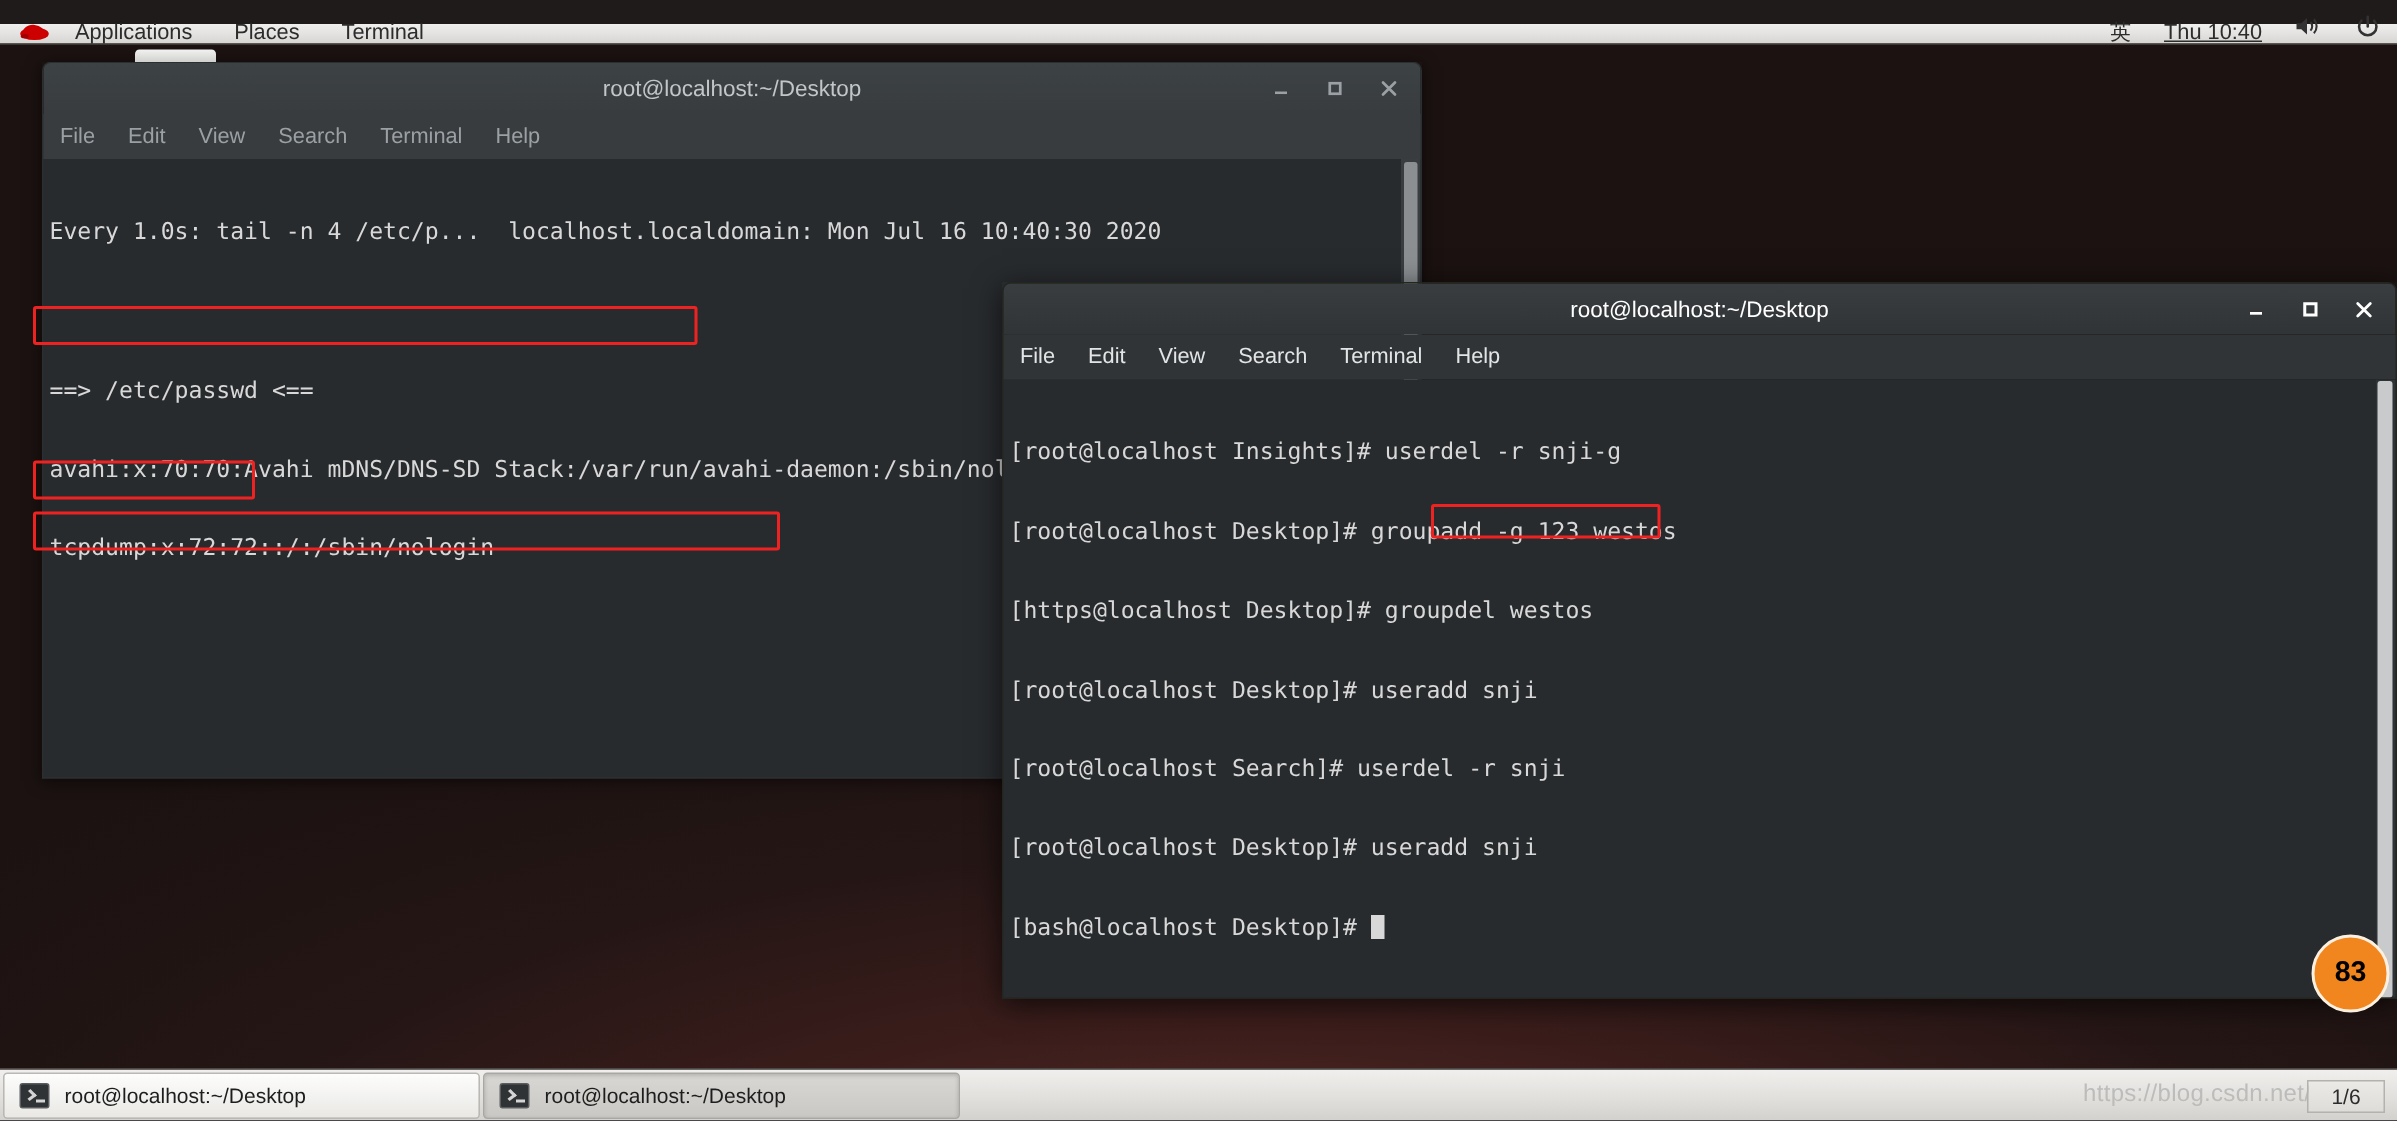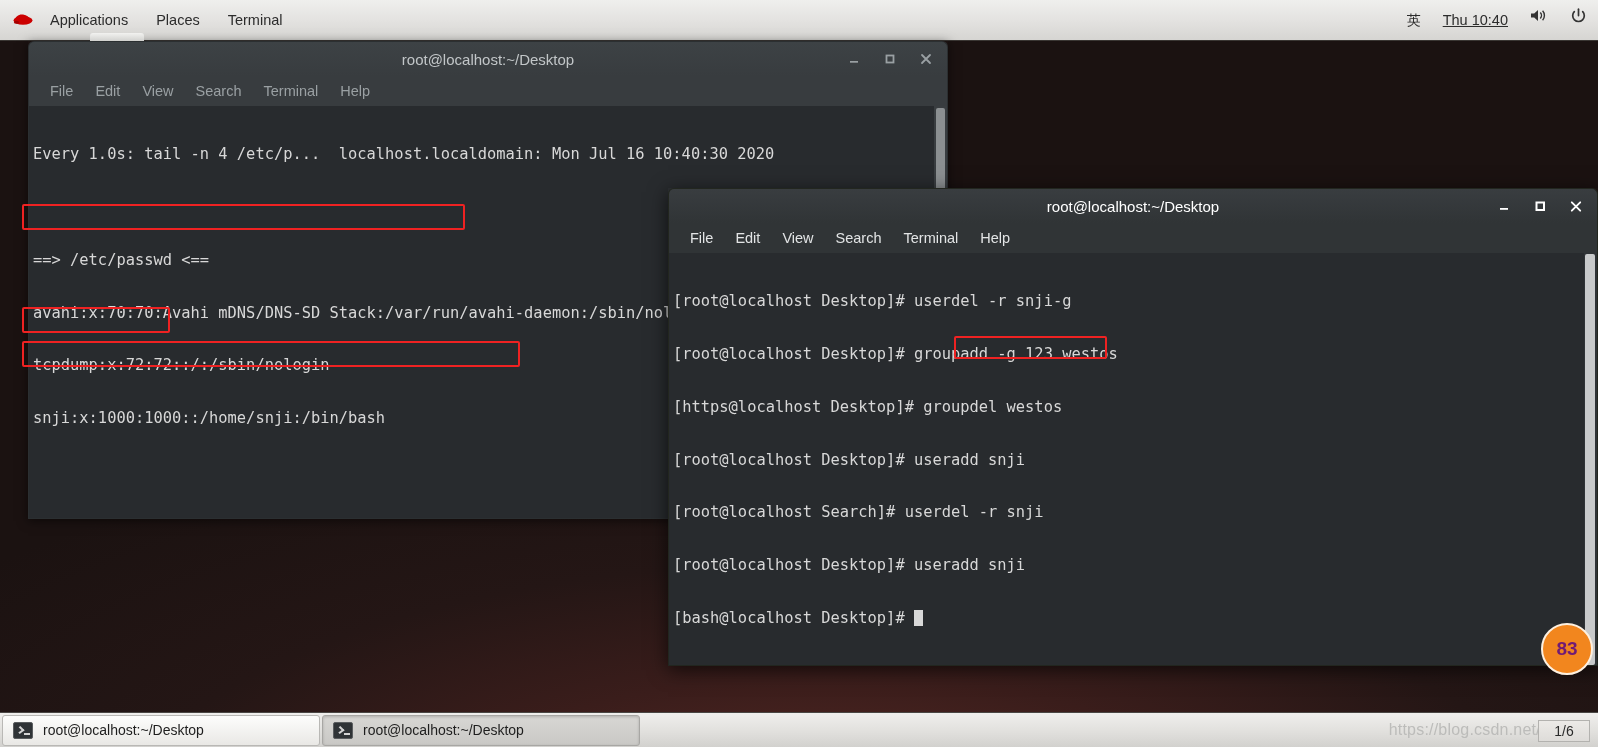--- a/index.html
+++ b/index.html
@@ -22,21 +22,21 @@
     position:absolute; left:0; right:0; top:432px;
     text-align:center;
     font-size:40px; letter-spacing:2px;
     color:rgba(255,255,255,0.30);
     font-family:"Liberation Sans", sans-serif;
     user-select:none;
   }
 
   
   .top-panel {
-    position:absolute; left:0; top:0; width:1598px; height:41px;
+    position:absolute; left:0; top:16px; width:1598px; height:14px;
     background:linear-gradient(180deg,#efefed 0%,#e3e2e0 52%,#d6d5d2 100%);
     border-bottom:1px solid #3a3633;
     display:flex; align-items:center;
     font-size:14.5px; color:#2c2c2c;
   }
   .rh-logo { width:26px; height:25px; position:relative; margin-left:10px; }
   .menu-item { padding:0 14px; line-height:25px; height:25px; cursor:default; }
   .top-right { margin-left:auto; display:flex; align-items:center; height:25px; }
   .top-right > div { padding:0 11px; line-height:25px; height:25px; }
   .ime { font-family:"DejaVu Sans", sans-serif; font-size:14px; }
@@ -50,21 +50,21 @@
     position:relative;
     border-top-left-radius:6px; border-top-right-radius:6px;
   }
   .titlebar .title {
     position:absolute; left:0; right:0; text-align:center;
     font-size:15px; pointer-events:none;
   }
   .winbtns { margin-left:auto; display:flex; align-items:center;
              padding-right:14px; gap:22px; position:relative; z-index:2; }
   .wb { width:14px; height:14px; display:flex; align-items:center; justify-content:center; cursor:default; }
-  .menubar { height:30px; display:flex; align-items:center; padding-left:10px; font-size:14.5px; }
+  .menubar { height:30px; display:flex; align-items:center; padding-left:0; font-size:14.5px; }
   .menubar span { padding:0 11px; line-height:22px; cursor:default; }
   .term-body {
     background:#282b2e; position:relative; overflow:hidden;
     font-family:"DejaVu Sans Mono","Liberation Mono",monospace;
     font-size:15.4px; line-height:17.6px;
     color:#d8d8d8;
     padding:5px 0 0 4px;
     white-space:pre;
   }
   .scrollbar {
@@ -106,21 +106,21 @@
                   background:#d8d8d8; vertical-align:-3px; }
 
   
   .redbox { position:absolute; border:2.5px solid #ef2222; border-radius:2px;
             pointer-events:none; }
 
   
   .badge {
     position:absolute; left:1541px; top:623px; width:52px; height:52px;
     border-radius:50%; background:#f2861e; border:2px solid #fdf0e0;
-    color:#701a75; font-size:19px; font-weight:bold;
+    color:#000000; font-size:19px; font-weight:bold;
     display:flex; align-items:center; justify-content:center;
     overflow:hidden;
   }
 
   
   .taskbar {
     position:absolute; left:0; bottom:0; width:1598px; height:35px;
     background:linear-gradient(180deg,#f0efed 0%,#e1e0dd 55%,#d2d1ce 100%);
     border-top:1px solid #4a4744;
     display:flex; align-items:center;
@@ -235,21 +235,20 @@
       <span>Search</span>
       <span>Terminal</span>
       <span>Help</span>
     </div>
     <div class="term-body">
       <div>Every 1.0s: tail -n 4 /etc/p...  localhost.localdomain: Mon Jul 16 10:40:30 2020</div>
       <div>&nbsp;</div>
       <div>==&gt; /etc/passwd &lt;==</div>
       <div>avahi:x:70:70:Avahi mDNS/DNS-SD Stack:/var/run/avahi-daemon:/sbin/nologin</div>
       <div>tcpdump:x:72:72::/:/sbin/nologin</div>
-      <div>snji:x:1000:1000::/home/snji:/bin/bash</div>
       <div>&nbsp;</div>
       
       
       
       
       
       
       
       <div class="scrollbar">
         <div class="sb-thumb"></div>
@@ -280,21 +279,21 @@
     </div>
     <div class="menubar">
       <span>File</span>
       <span>Edit</span>
       <span>View</span>
       <span>Search</span>
       <span>Terminal</span>
       <span>Help</span>
     </div>
     <div class="term-body">
-      <div>[root@localhost Desktop]# userdel -r snji-g</div>
+      <div>[root@localhost Insights]# userdel -r snji-g</div>
       <div>[root@localhost Desktop]# groupadd -g 123 westos</div>
       <div>[https@localhost Desktop]# groupdel westos</div>
       <div>[root@localhost Desktop]# useradd snji</div>
       <div>[root@localhost Search]# userdel -r snji</div>
       <div>[root@localhost Desktop]# useradd snji</div>
       <div><span>[bash@localhost Desktop]# </span><span class="cursor-block"></span></div>
       <div class="scrollbar">
         <div class="sb-thumb"></div>
       </div>
     </div>

